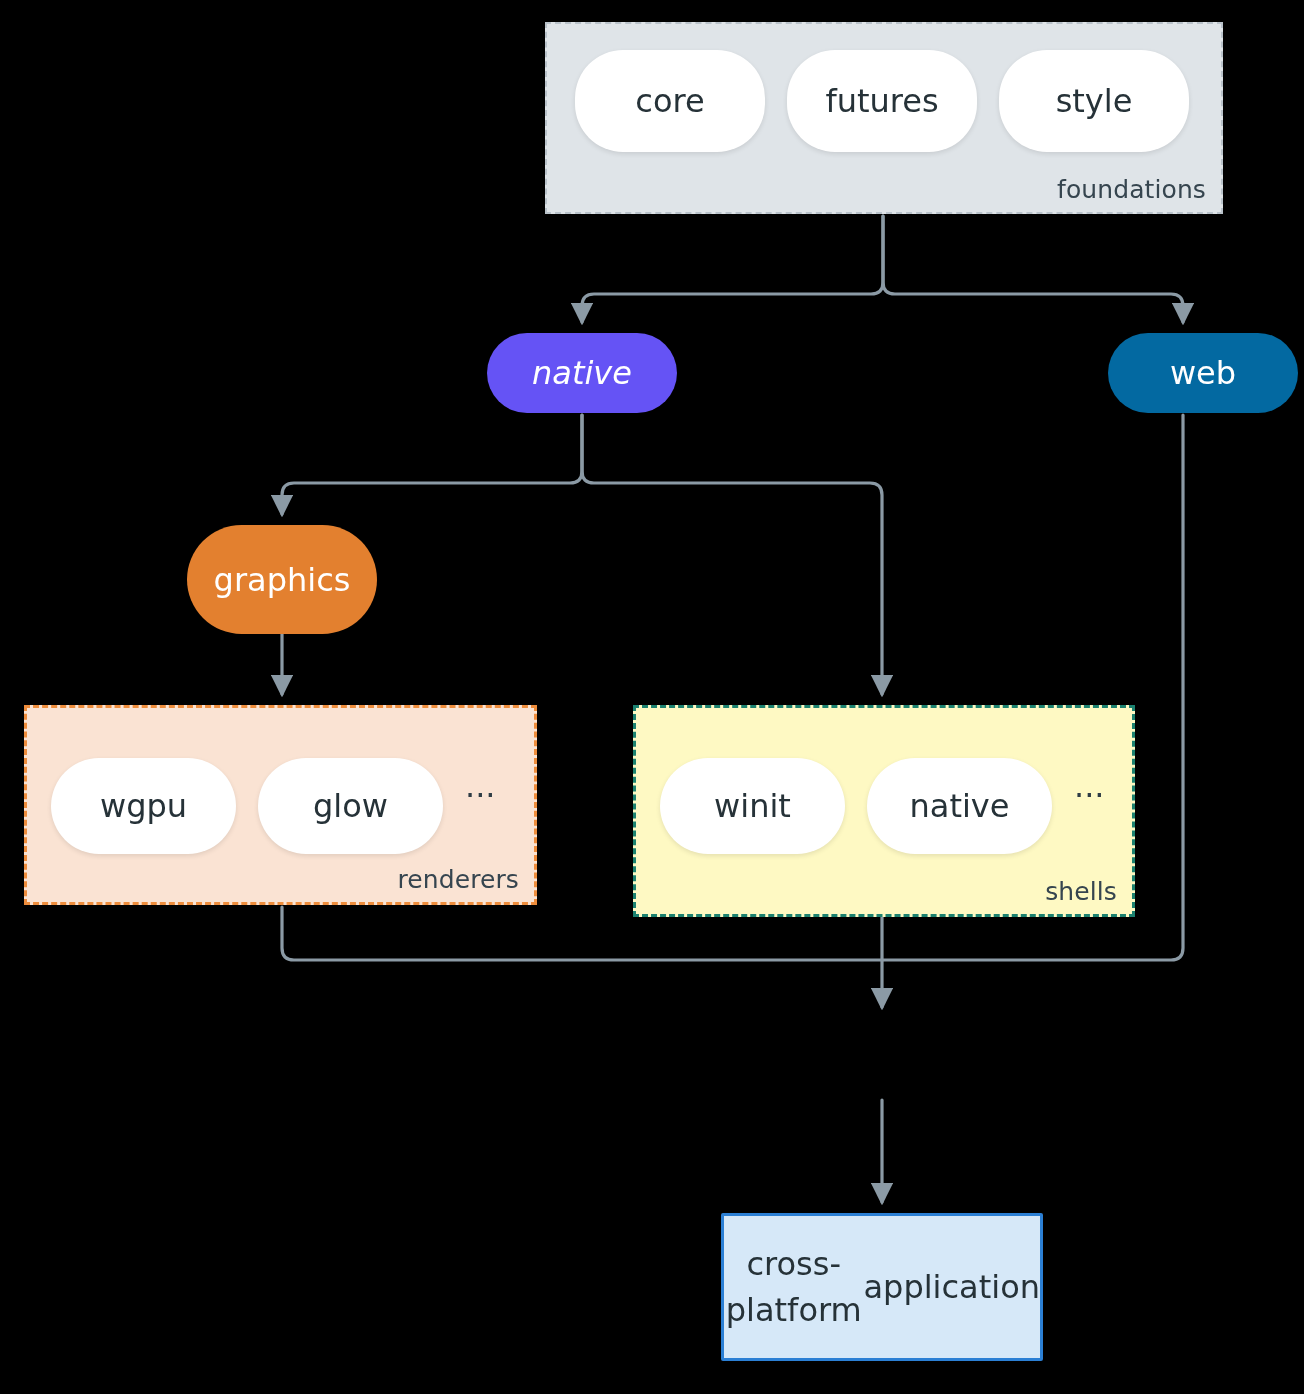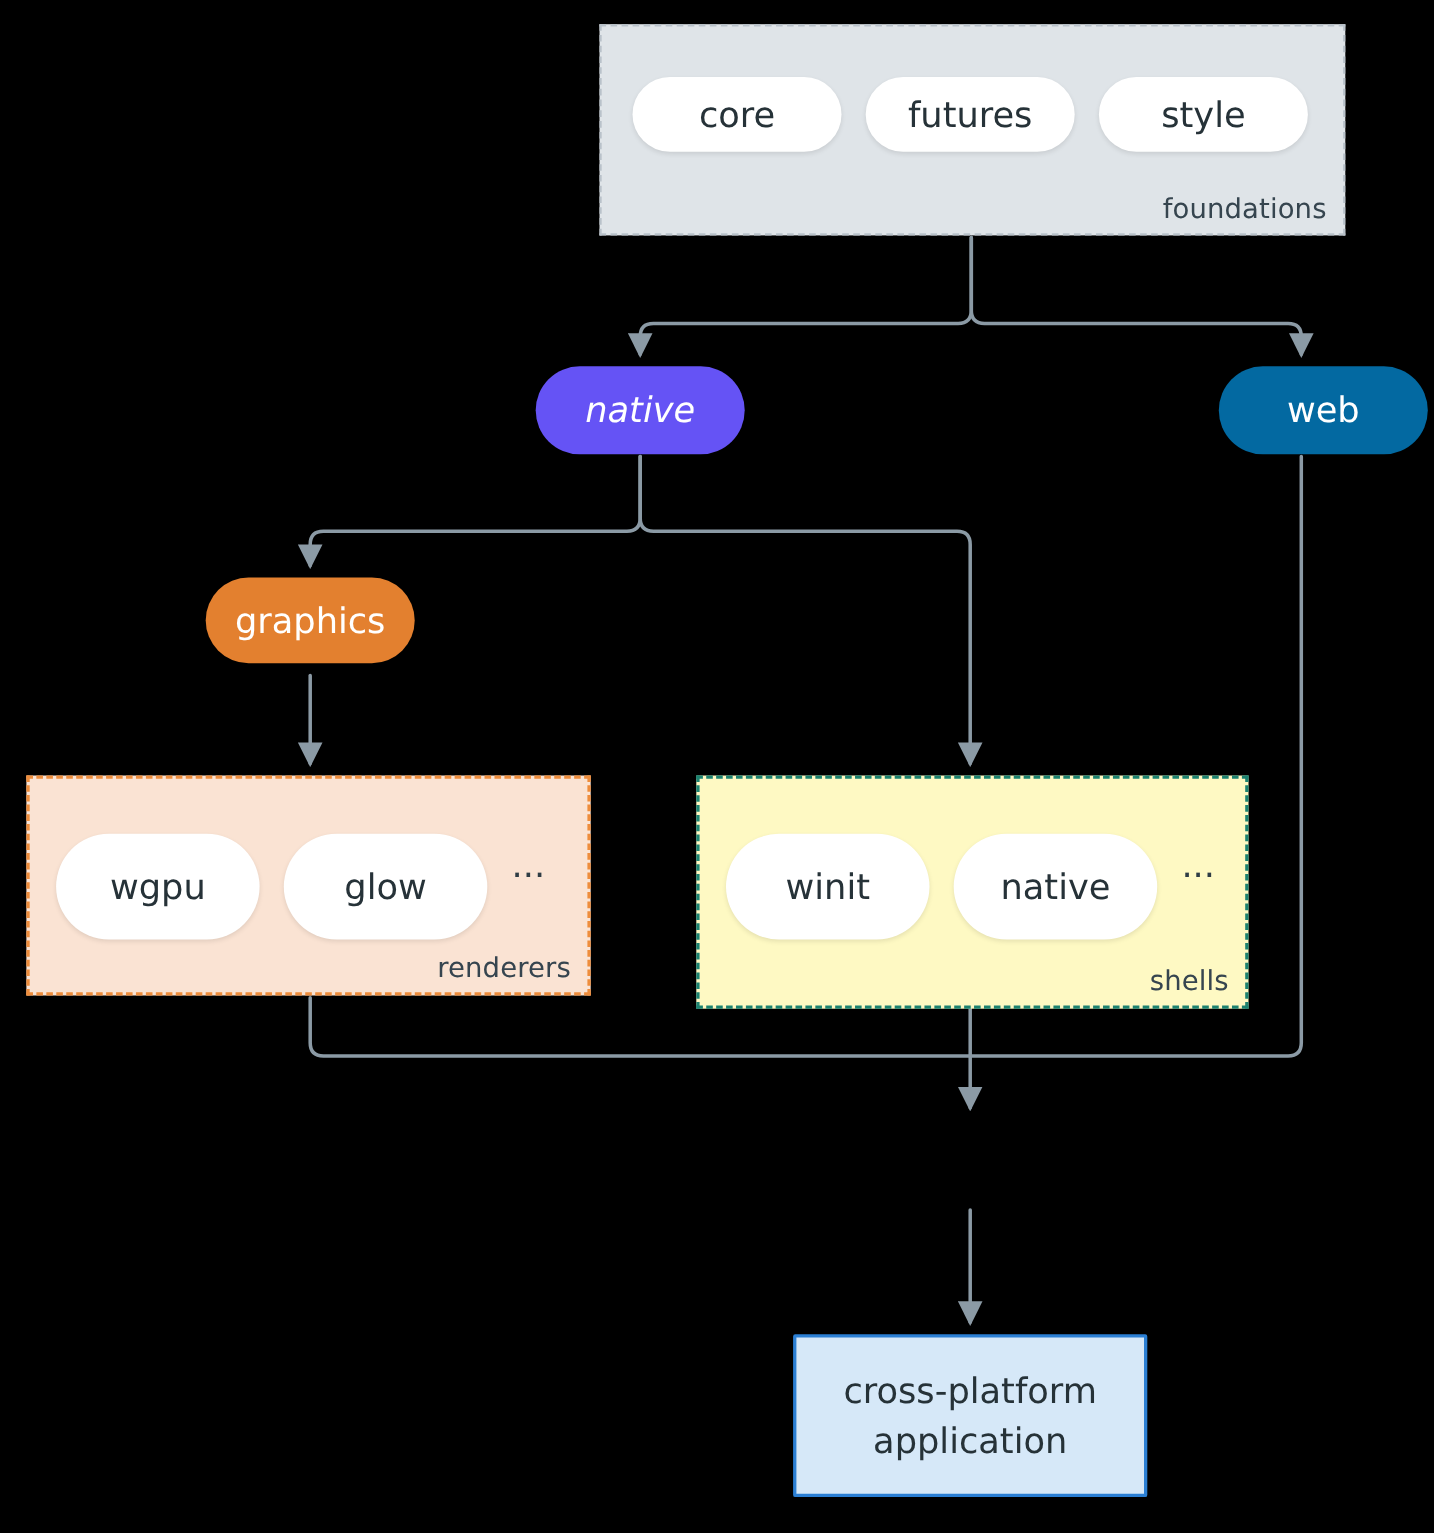--- a/index.html
+++ b/index.html
@@ -72,21 +72,21 @@
     display: flex;
     align-items: center;
     justify-content: center;
     background: #ffffff;
     border-radius: 48px;
     color: #263238;
     font-size: 32px;
     box-shadow: 0 2px 5px rgba(0,0,0,0.10);
     box-sizing: border-box;
   }
-  .leaf.w190 { width: 190px; height: 68px; margin-top: 20px; }
+  .leaf.w190 { width: 190px; height: 102px; }
   .leaf.w185 { width: 185px; height: 96px; margin-top: 24px; }
   .ellipsis {
     color: #2f3d45;
     font-size: 32px;
     line-height: 0.6;
     padding-bottom: 14px;
   }
 
   
   .node {
@@ -105,38 +105,38 @@
     background: #6553f5;
     font-style: italic;
   }
   #node-web {
     left: 1108px; top: 333px;
     width: 190px; height: 80px;
     background: #0369a1;
   }
   #node-graphics {
     left: 187px; top: 525px;
-    width: 190px; height: 78px;
+    width: 190px; height: 109px;
     background: #e3802f;
   }
   #node-iced {
     left: 787px; top: 1018px;
     width: 190px; height: 80px;
     background: #2484d6;
   }
   #node-application {
     position: absolute;
     left: 721px; top: 1213px;
     width: 322px; height: 148px;
     background: #d6e8f8;
     border: 3px solid #2b7fd4;
     border-radius: 2px;
     box-sizing: border-box;
     display: flex;
-    flex-direction: column;
+    flex-direction: row;
     align-items: center;
     justify-content: center;
     color: #263238;
     font-size: 32px;
     line-height: 1.45;
     text-align: center;
   }
 </style>
 </head>
 <body>

